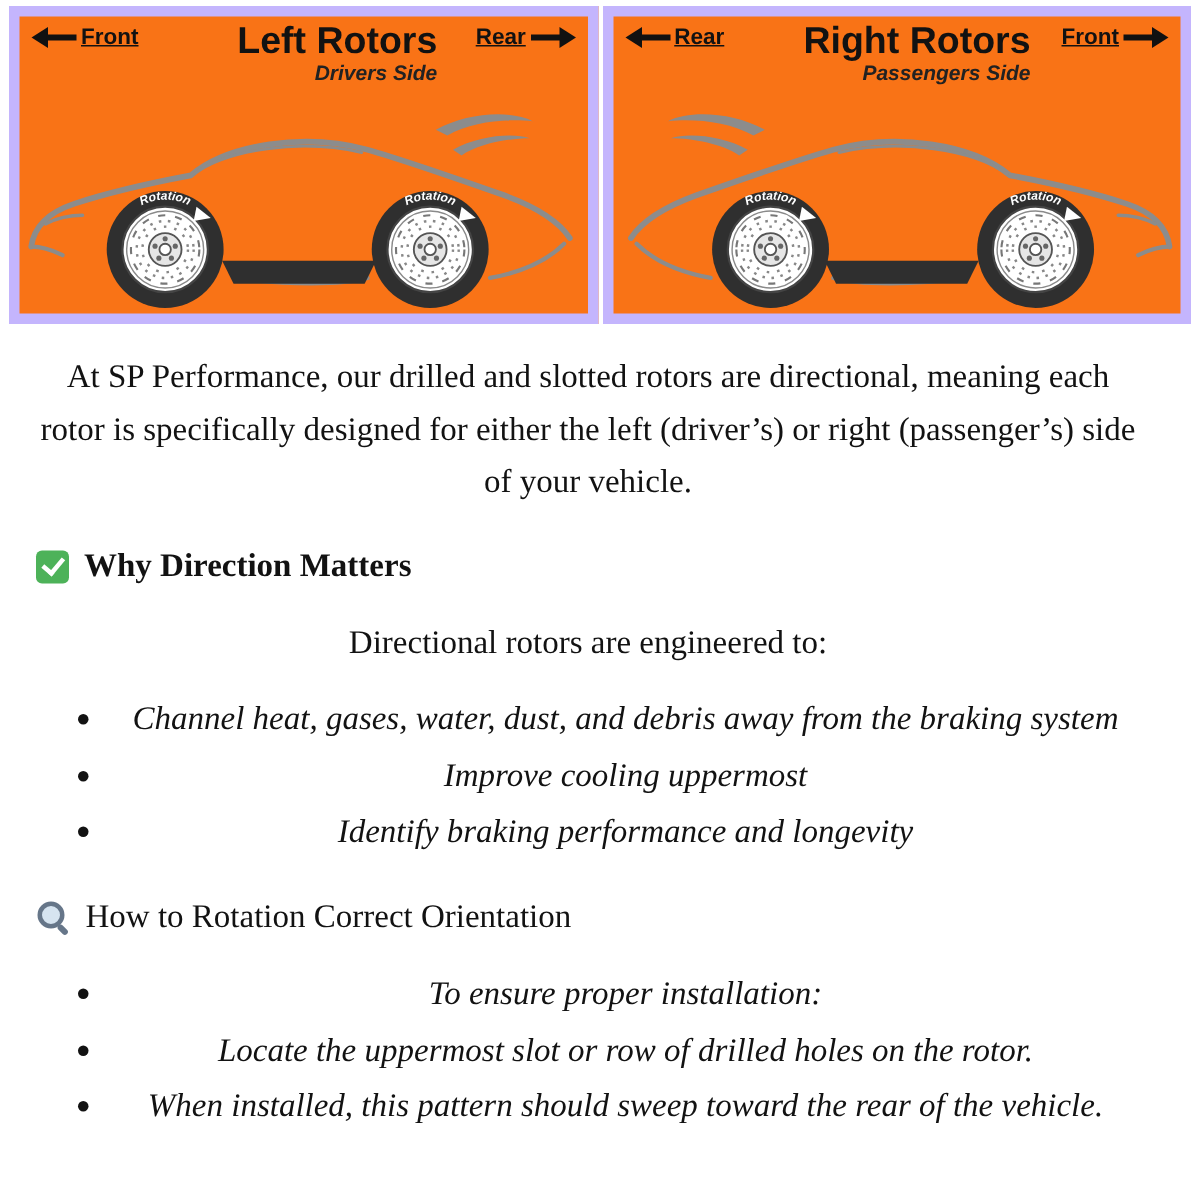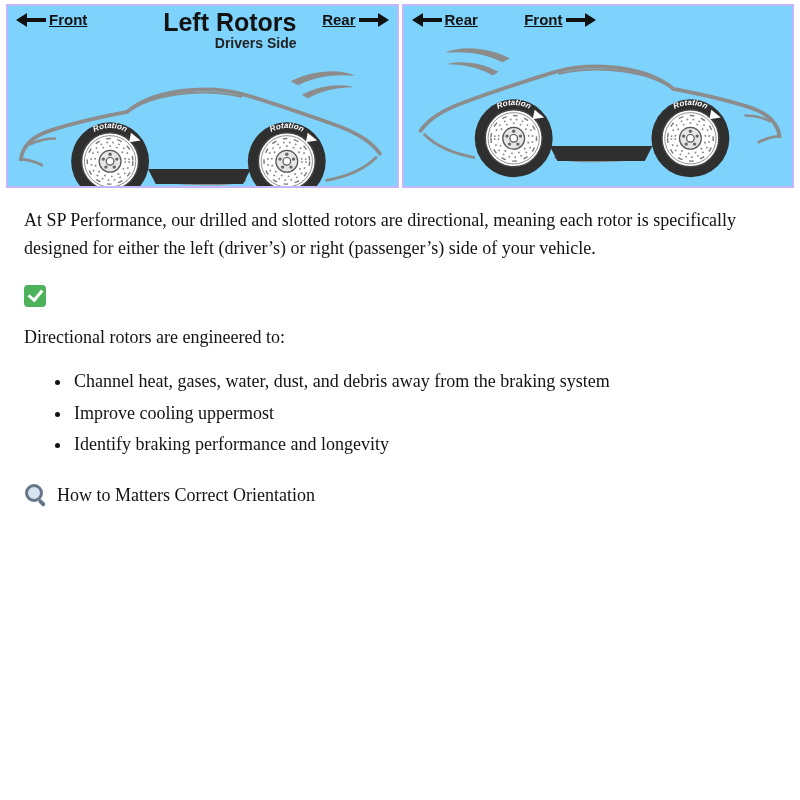--- a/index.html
+++ b/index.html
@@ -1,47 +1,47 @@
 <!DOCTYPE html>
 <html><head>
 <meta charset="utf-8">
 <style>
   * { box-sizing: border-box; }
   html,body { margin:0; padding:0; background:#fff; }
   body { width:800px; font-family:"Liberation Serif", serif; color:#121212; }
 
   
   .diagram { display:flex; gap:3px; padding:4px 6px 2px 6px; }
-  .panel { flex:1; border:2px solid #c4b5fd; background:#7dd3fc; height:184px; position:relative; overflow:hidden; }
+  .panel { flex:1; border:7px solid #c4b5fd; background:#f97316; height:212px; position:relative; overflow:hidden; }
   .panel-header { display:flex; align-items:flex-start; padding:5px 8px 0 8px; font-family:"Liberation Sans", sans-serif; }
   .dir { width:92px; display:flex; align-items:center; gap:3px; font-weight:bold; font-size:15px; }
   .dir.right { justify-content:flex-end; }
   .dir .lbl { text-decoration:underline; }
   .titles { flex:1; text-align:right; margin-top:-2px; }
   .panel-title { font-size:25px; font-weight:bold; line-height:1.05; }
-  .panel-sub { font-size:14px; font-weight:bold; color:#222; }
+  .panel-sub { font-size:14px; font-weight:bold; font-style:italic; color:#222; }
 
   .arr { position:relative; display:inline-block; width:30px; height:14px; }
   .arr .tail { position:absolute; top:5px; height:4px; width:20px; background:#111; }
   .arr.left .tail { right:0; }
   .arr.left .head { position:absolute; left:0; top:0; width:0; height:0;
       border-top:7px solid transparent; border-bottom:7px solid transparent; border-right:11px solid #111; }
   .arr.right .tail { left:0; }
   .arr.right .head { position:absolute; right:0; top:0; width:0; height:0;
       border-top:7px solid transparent; border-bottom:7px solid transparent; border-left:11px solid #111; }
 
   .car-svg { display:block; width:100%; height:152px; margin-top:2px; }
 
   
-  .content { padding:16px 30px 20px 24px; font-size:18px; line-height:1.58; max-width:790px; }
+  .content { padding:16px 30px 20px 24px; font-size:22px; line-height:1.58; max-width:790px;text-align:center; }
   .para { margin:0 0 18px 0; }
   .section-heading { display:flex; align-items:center; gap:10px; margin:22px 0 16px 0; }
   .section-heading.bold .heading-text { font-weight:bold; }
   .lead { margin:0 0 16px 0; }
-  ul { margin:8px 0 20px 0; padding-left:48px; }
+  ul { margin:8px 0 20px 0; padding-left:48px;font-style:italic; }
   li { margin:3px 0; padding-left:2px; }
 
   
   .check-icon { display:inline-flex; width:22px; height:22px; background:#4db259;
       border-radius:4px; align-items:center; justify-content:center; flex:0 0 auto; }
   .check-icon::after { content:""; display:block; width:6px; height:11px; margin-top:-3px;
       border-right:3px solid #fff; border-bottom:3px solid #fff; transform:rotate(40deg); }
 
   
   .mag-icon { position:relative; display:inline-block; width:23px; height:23px; flex:0 0 auto; }
@@ -127,20 +127,24 @@
 
   <div class="panel">
     <div class="panel-header">
       <div class="dir">
         <span class="arr left">
             <span class="head"></span>
             <span class="tail"></span>
           </span>
         <span class="lbl">Rear</span>
       </div>
+      <div class="titles">
+        <div class="panel-title">Right Rotors</div>
+        <div class="panel-sub">Passengers Side</div>
+      </div>
       <div class="dir right">
         <span class="lbl">Front</span>
         <span class="arr right">
             <span class="head"></span>
             <span class="tail"></span>
           </span>
       </div>
     </div>
     <svg class="car-svg" viewBox="0 0 390 160" preserveAspectRatio="xMidYMax meet">
       <g transform="translate(390,0) scale(-1,1)">
@@ -159,29 +163,35 @@
     </svg>
   </div>
 </div>
 
 <div class="content">
 
   <p class="para">At SP Performance, our drilled and slotted rotors are directional, meaning each rotor is specifically designed for either the left (driver’s) or right (passenger’s) side of your vehicle.</p>
 
   <div class="section-heading bold">
     <span class="check-icon"></span>
+    <span class="heading-text">Why Direction Matters</span>
   </div>
 
   <p class="lead">Directional rotors are engineered to:</p>
 
   <ul>
     <li>Channel heat, gases, water, dust, and debris away from the braking system</li>
     <li>Improve cooling uppermost</li>
     <li>Identify braking performance and longevity</li>
   </ul>
 
   <div class="section-heading">
     <span class="mag-icon"></span>
-    <span class="heading-text">How to Matters Correct Orientation</span>
+    <span class="heading-text">How to Rotation Correct Orientation</span>
   </div>
 
+  <ul>
+    <li>To ensure proper installation:</li>
+    <li>Locate the uppermost slot or row of drilled holes on the rotor.</li>
+    <li>When installed, this pattern should sweep toward the rear of the vehicle.</li>
+  </ul>
 
 </div>
 
 </body></html>

